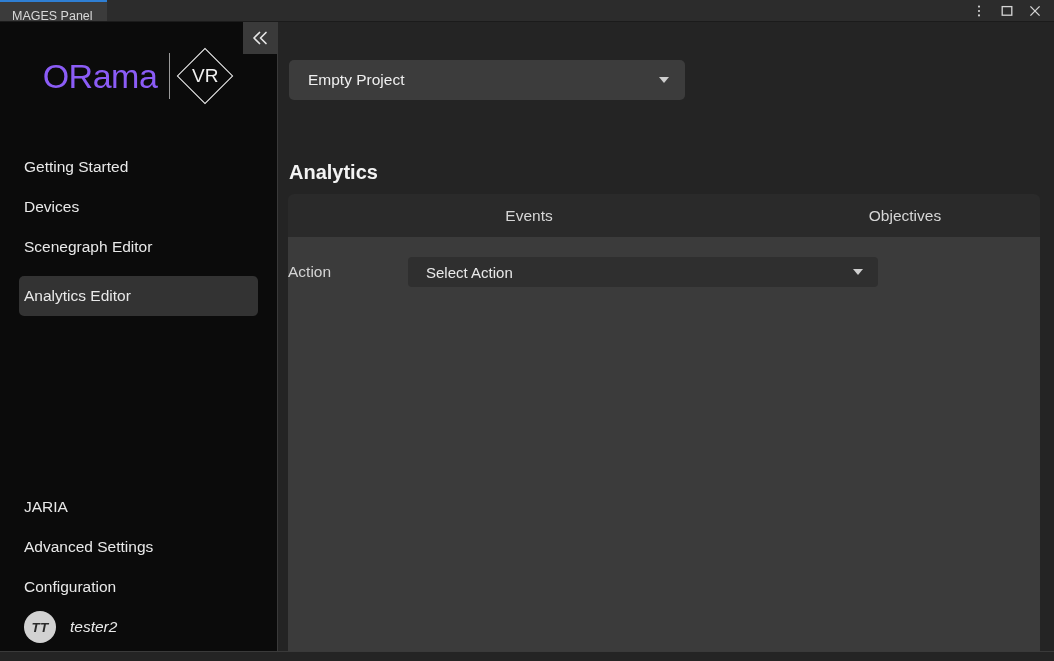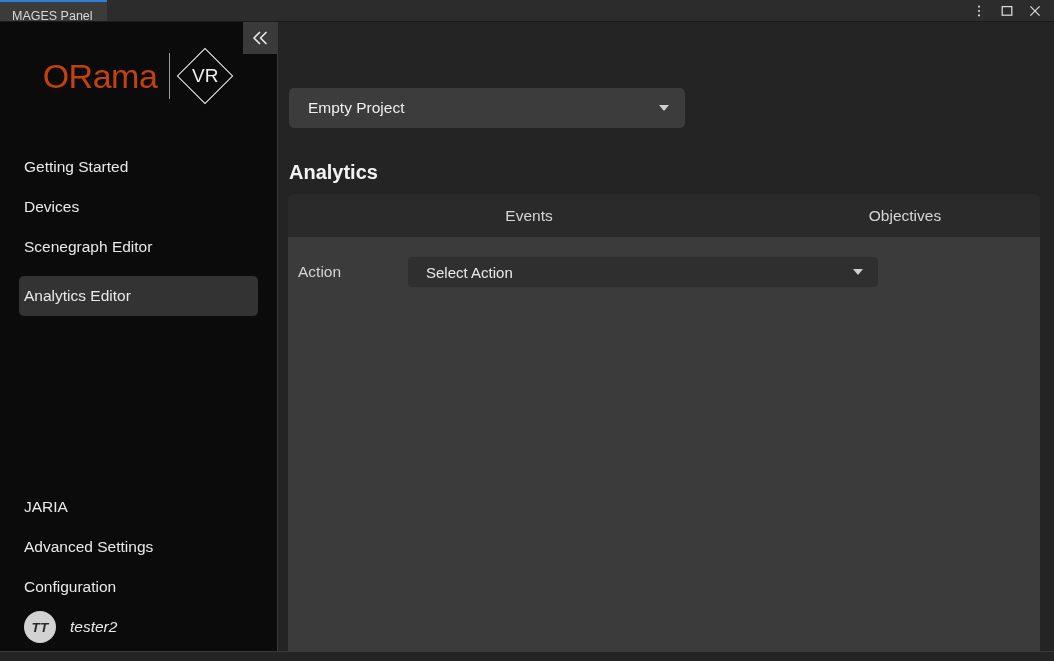--- a/index.html
+++ b/index.html
@@ -70,21 +70,21 @@
   }
   #collapse-btn svg { display:block; }
 
   #logo-area {
     height:115px; flex:0 0 115px;
     display:flex; align-items:center; justify-content:center;
     padding-bottom:8px;
   }
   #logo { display:flex; align-items:center; }
   #logo-word {
-    color:#c2410c;
+    color:#8b5cf6;
     font-size:34px;
     letter-spacing:-0.5px;
     font-weight:400;
     line-height:1;
     padding-right:12px;
   }
   #logo-sep { width:1px; height:46px; background:#9a9a9a; }
   #logo-diamond {
     position:relative;
     width:58px; height:58px;
@@ -151,21 +151,20 @@
   #project-select {
     position:absolute;
     left:11px; top:38px;
     width:396px; height:40px;
     background:#3c3c3c;
     border-radius:5px;
     display:flex; align-items:center;
     padding:0 14px 0 19px;
     color:#efefef;
     font-size:15.5px;
-    margin-top:28px;
   }
   #project-select .sel-value { flex:1 1 auto; }
   .caret {
     width:0; height:0;
     border-left:5px solid transparent;
     border-right:5px solid transparent;
     border-top:6px solid #cfcfcf;
     margin-right:2px;
   }
 
@@ -211,21 +210,20 @@
   }
 
   #action-row {
     position:absolute;
     left:0; top:20px;
     width:100%;
     display:flex; align-items:center;
   }
   #action-label {
     width:120px; flex:0 0 120px;
-    padding-left:10px;
     color:#d4d4d4;
     font-size:15.5px;
   }
   #action-select {
     width:470px; height:30px;
     background:#2f2f2f;
     border-radius:4px;
     display:flex; align-items:center;
     padding:0 13px 0 18px;
     color:#e9e9e9;

